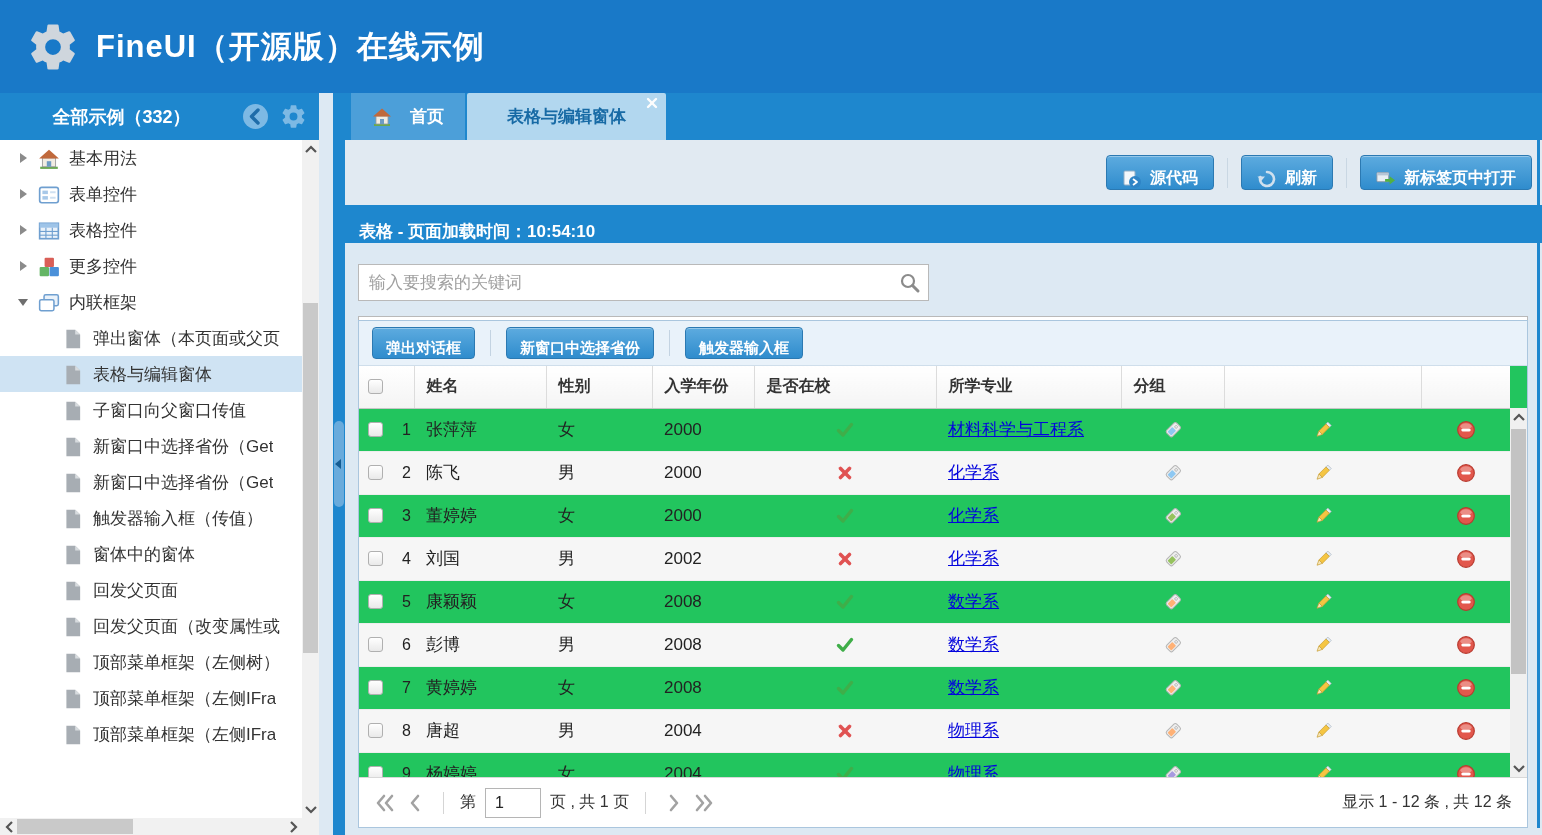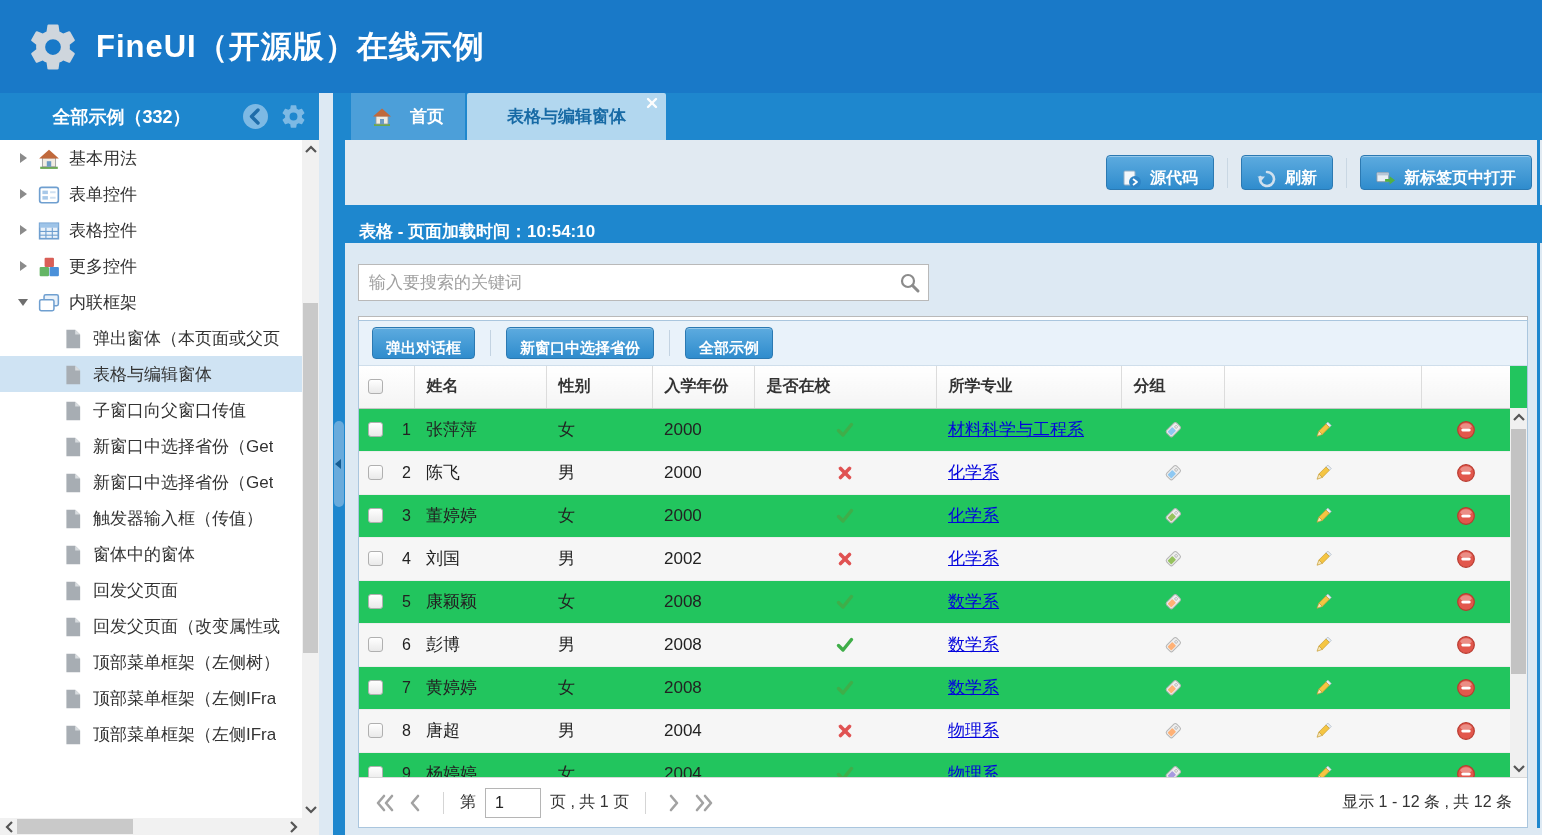--- a/index.html
+++ b/index.html
@@ -437,21 +437,21 @@
         <span class="caret"></span>
       </div>
     </div>
 
     <div class="grid">
       <div class="grid-toolbar" id="gridbar">
           <button class="btn gbtn">弹出对话框</button>
           <span class="gb-sep"></span>
           <button class="btn gbtn">新窗口中选择省份</button>
           <span class="gb-sep"></span>
-          <button class="btn gbtn">全部示例</button>
+          <button class="btn gbtn">触发器输入框</button>
         </div>
 
       <div class="grid-inner">
         <table>
           <colgroup>
             <col style="width:32px">
               <col style="width:23px">
               <col style="width:132px">
               <col style="width:106px">
             <col style="width:102px">

